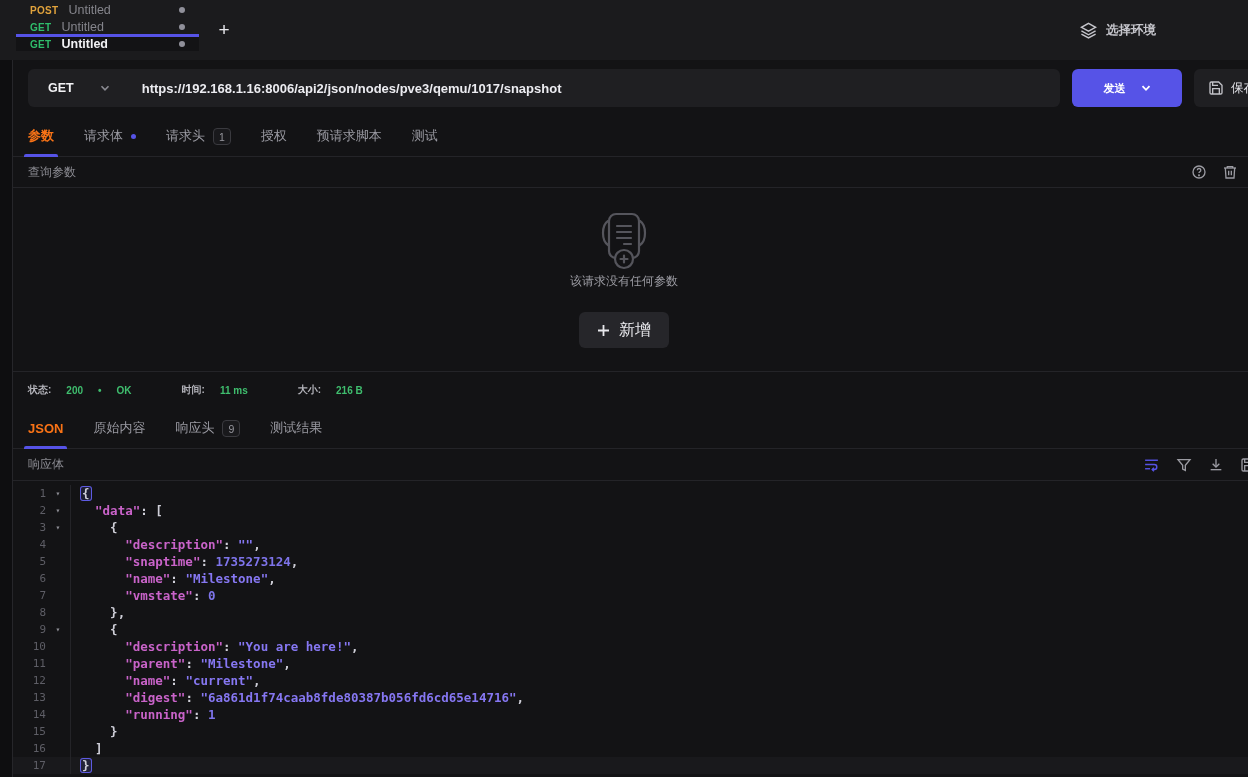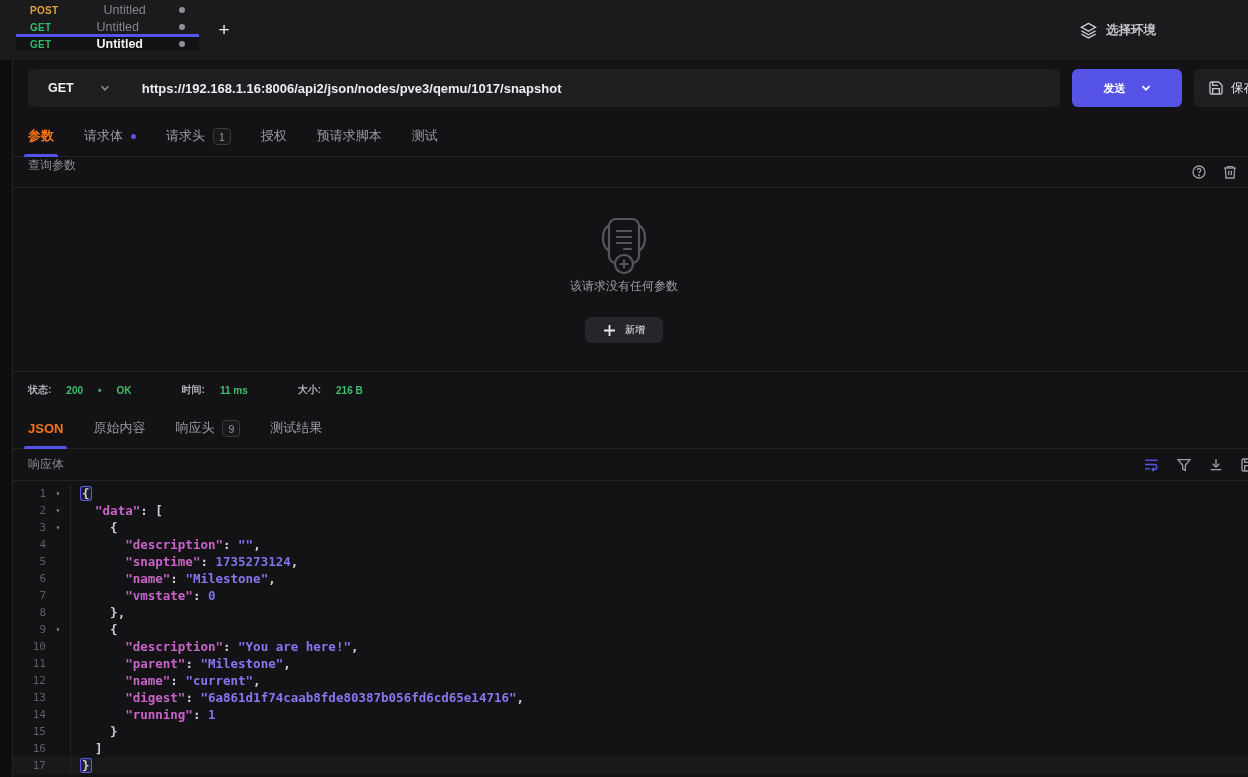--- a/index.html
+++ b/index.html
@@ -14,21 +14,21 @@
   .rail{position:absolute;left:0;top:60px;width:13px;height:717px;background:#0e0e10;
     border-right:1px solid #26262a;z-index:5;}
 
   
   .tabbar{height:60px;background:#1b1b1d;display:flex;align-items:stretch;}
   .tabs{display:flex;margin-left:16px;flex-direction:column;}
   .tab{width:183px;display:flex;align-items:center;padding:0 14px;border-top:3px solid transparent;cursor:pointer;}
   .tab.active{background:#131315;border-top-color:var(--accent);}
   .tab-method{font-size:10px;font-weight:700;letter-spacing:.3px;margin-right:10px;}
   .m-post{color:var(--method-post)} .m-get{color:var(--method-get)}
-  .tab-title{font-size:12.5px;color:#85858c;flex:1;margin-left:35px;}
+  .tab-title{font-size:12.5px;color:#85858c;flex:1;}
   .tab.active .tab-title{color:#f1f1f4;font-weight:700;}
   .tab-dot{width:6px;height:6px;border-radius:50%;background:#90909a;flex:none;}
   .newtab{width:50px;background:transparent;border:none;color:#e8e8ec;font-size:19px;cursor:pointer;}
   .env{margin-left:auto;margin-right:92px;display:flex;align-items:center;gap:9px;
     color:#c6c6cc;font-size:12.5px;font-weight:600;cursor:pointer;}
   .env svg{stroke:#c6c6cc;}
 
   
   .request-bar{height:56px;display:flex;align-items:center;padding-left:28px;}
   .url-box{width:1032px;height:38px;background:var(--panel);border-radius:6px;display:flex;align-items:center;flex:none;}
@@ -47,29 +47,29 @@
   
   .ntabs{display:flex;align-items:center;gap:30px;padding:0 28px;height:41px;border-bottom:1px solid var(--divider);}
   .ntab{display:flex;align-items:center;gap:8px;height:100%;position:relative;cursor:pointer;color:var(--muted);font-size:13px;}
   .ntab.active{color:#f97316;font-weight:700;}
   .ntab.active::after{content:"";position:absolute;left:-4px;right:-4px;bottom:-1px;height:3px;background:var(--accent);border-radius:2px 2px 0 0;}
   .ntab-dot{width:5px;height:5px;border-radius:50%;background:var(--accent);}
   .badge{min-width:12px;height:17px;line-height:16px;padding:0 5px;border:1px solid #3a3a3f;border-radius:4px;
     background:#19191c;color:#97979e;font-size:10.5px;text-align:center;}
 
   
-  .section-head{height:31px;display:flex;padding:0 10px 0 28px;
+  .section-head{height:31px;display:flex;align-items:center;padding:0 10px 0 28px;
     border-bottom:1px solid var(--divider);color:#8b8b92;font-size:12px;}
   .sh-icons{margin-left:auto;display:flex;gap:15px;align-items:center;}
   .icon-btn{background:none;border:none;cursor:pointer;display:flex;padding:0;}
   .icon-btn svg{stroke:#9b9ba2;}
   .empty{height:183px;display:flex;flex-direction:column;align-items:center;justify-content:center;}
   .empty-text{margin-top:0;font-size:12px;color:#9c9ca3;}
-  .add-btn{margin-top:22px;height:26px;background:#26262a;border:none;border-radius:6px;color:#e8e8ec;
-    font-size:10px;display:flex;align-items:center;gap:9px;padding:0 18px;cursor:pointer;}
+  .add-btn{margin-top:22px;height:36px;background:#26262a;border:none;border-radius:6px;color:#e8e8ec;
+    font-size:16px;display:flex;align-items:center;gap:9px;padding:0 18px;cursor:pointer;}
   .add-btn svg{stroke:#e8e8ec;}
 
   
   .response{border-top:1px solid var(--divider);}
   .meta{height:36px;display:flex;align-items:center;padding-left:28px;font-size:10px;gap:15px;}
   .meta .lab{color:#b3b3ba;font-weight:600;}
   .meta .val{color:var(--green);font-weight:700;}
   .meta .sp{margin-left:35px;}
   .resp-toolbar{height:32px;display:flex;align-items:center;padding-left:28px;border-bottom:1px solid var(--divider);
     color:#8b8b92;font-size:12px;}

